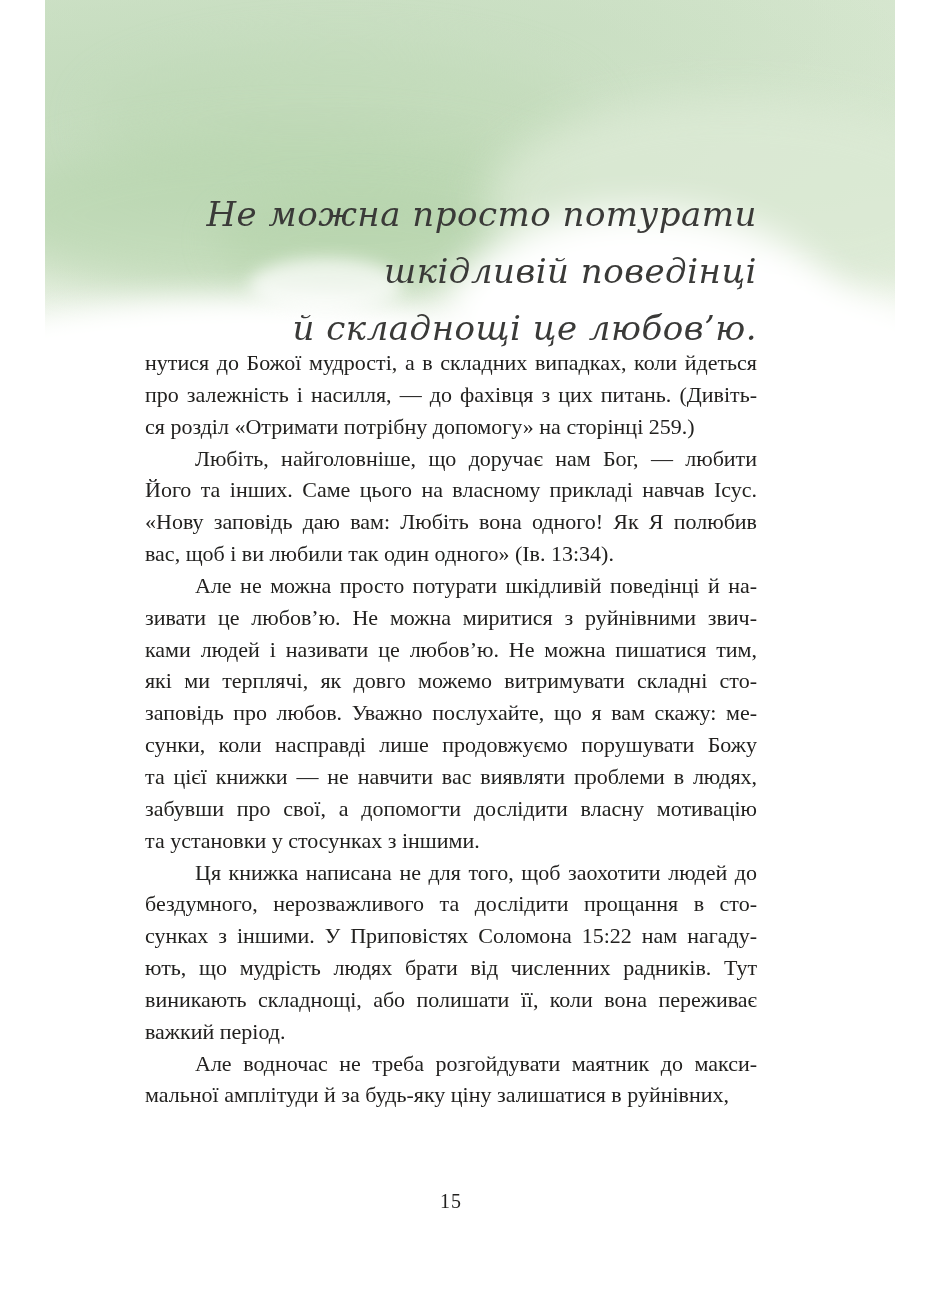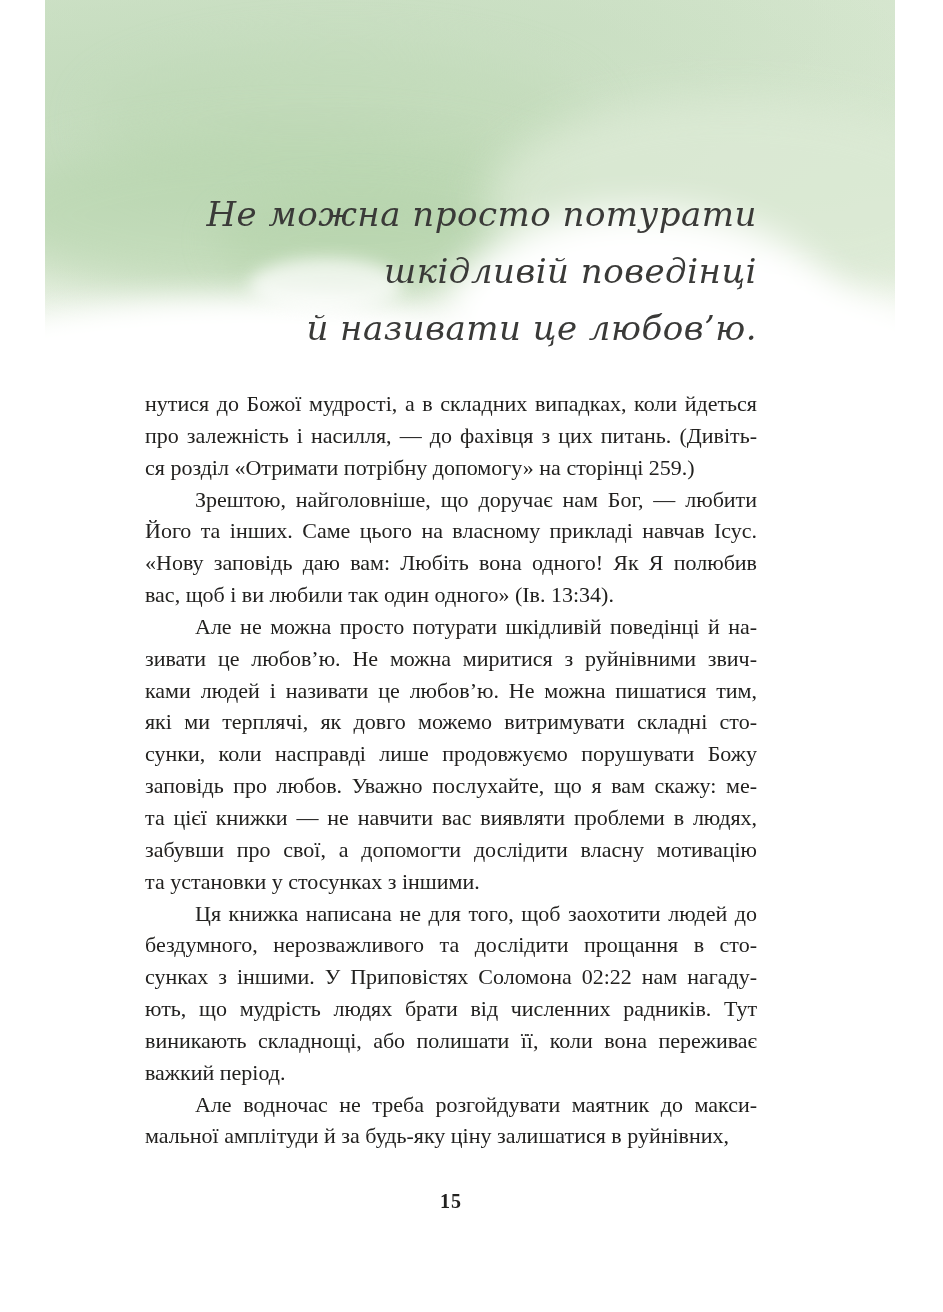--- a/index.html
+++ b/index.html
@@ -41,37 +41,36 @@
     font-family:"DejaVu Serif", serif;
     font-style:italic;
     font-size:34px;line-height:57px;
     letter-spacing:.5px;
     color:var(--quote-ink,#3a3a38);
     margin-top:38px;
   }
 
   
   .body-text{
-    position:absolute;top:388px;left:145px;width:612px;
+    position:absolute;top:347px;left:145px;width:612px;
     font-size:22px;color:var(--ink,#22211f);
   }
   .line{
     height:31.85px;line-height:31.85px;
     text-align:justify;text-align-last:justify;
     overflow:visible;white-space:nowrap;
   }
   .line.last{text-align-last:left;}
   .line.indent{padding-left:50px;}
 
   
   .folio{
     position:absolute;top:1190px;left:145px;width:612px;
     text-align:center;font-size:20px;color:var(--ink,#22211f);
     letter-spacing:1px;
-    font-weight:bold;
   }
 </style>
 </head>
 <body>
 
 <div class="page">
 
   <div class="watercolor">
     <div class="wc-base"></div>
     <div class="wc wc-dark2"></div>
@@ -80,43 +79,43 @@
     <div class="wc wc-lightr"></div>
     <div class="wc wc-white1"></div>
     <div class="wc wc-white2"></div>
     <div class="wc wc-white3"></div>
     <div class="wc wc-white4"></div>
   </div>
 
   <div class="quote">
     <div class="quote-line">Не можна просто потурати</div>
     <div class="quote-line">шкідливій поведінці</div>
-    <div class="quote-line">й називати це любов’ю.</div>
+    <div class="quote-line">й складнощі це любов’ю.</div>
   </div>
 
   <div class="body-text">
       <div class="line">нутися до Божої мудрості, а в складних випадках, коли йдеться</div>
       <div class="line">про залежність і насилля, — до фахівця з цих питань. (Дивіть-</div>
       <div class="line last">ся розділ «Отримати потрібну допомогу» на сторінці 259.)</div>
-      <div class="line indent">Зрештою, найголовніше, що доручає нам Бог, — любити</div>
+      <div class="line indent">Любіть, найголовніше, що доручає нам Бог, — любити</div>
       <div class="line">Його та інших. Саме цього на власному прикладі навчав Ісус.</div>
       <div class="line">«Нову заповідь даю вам: Любіть вона одного! Як Я полюбив</div>
       <div class="line last">вас, щоб і ви любили так один одного» (Ів. 13:34).</div>
       <div class="line indent">Але не можна просто потурати шкідливій поведінці й на-</div>
       <div class="line">зивати це любов’ю. Не можна миритися з руйнівними звич-</div>
       <div class="line">ками людей і називати це любов’ю. Не можна пишатися тим,</div>
       <div class="line">які ми терплячі, як довго можемо витримувати складні сто-</div>
+      <div class="line">заповідь про любов. Уважно послухайте, що я вам скажу: ме-</div>
       <div class="line">сунки, коли насправді лише продовжуємо порушувати Божу</div>
-      <div class="line">заповідь про любов. Уважно послухайте, що я вам скажу: ме-</div>
       <div class="line">та цієї книжки — не навчити вас виявляти проблеми в людях,</div>
       <div class="line">забувши про свої, а допомогти дослідити власну мотивацію</div>
       <div class="line last">та установки у стосунках з іншими.</div>
       <div class="line indent">Ця книжка написана не для того, щоб заохотити людей до</div>
       <div class="line">бездумного, нерозважливого та дослідити прощання в сто-</div>
-      <div class="line">сунках з іншими. У Приповістях Соломона 02:22 нам нагаду-</div>
+      <div class="line">сунках з іншими. У Приповістях Соломона 15:22 нам нагаду-</div>
       <div class="line">ють, що мудрість людях брати від численних радників. Тут</div>
       <div class="line">виникають складнощі, або полишати її, коли вона переживає</div>
       <div class="line last">важкий період.</div>
       <div class="line indent">Але водночас не треба розгойдувати маятник до макси-</div>
       <div class="line last">мальної амплітуди й за будь-яку ціну залишатися в руйнівних,</div>
     </div>
 
   <div class="folio">15</div>
 
 </div>

